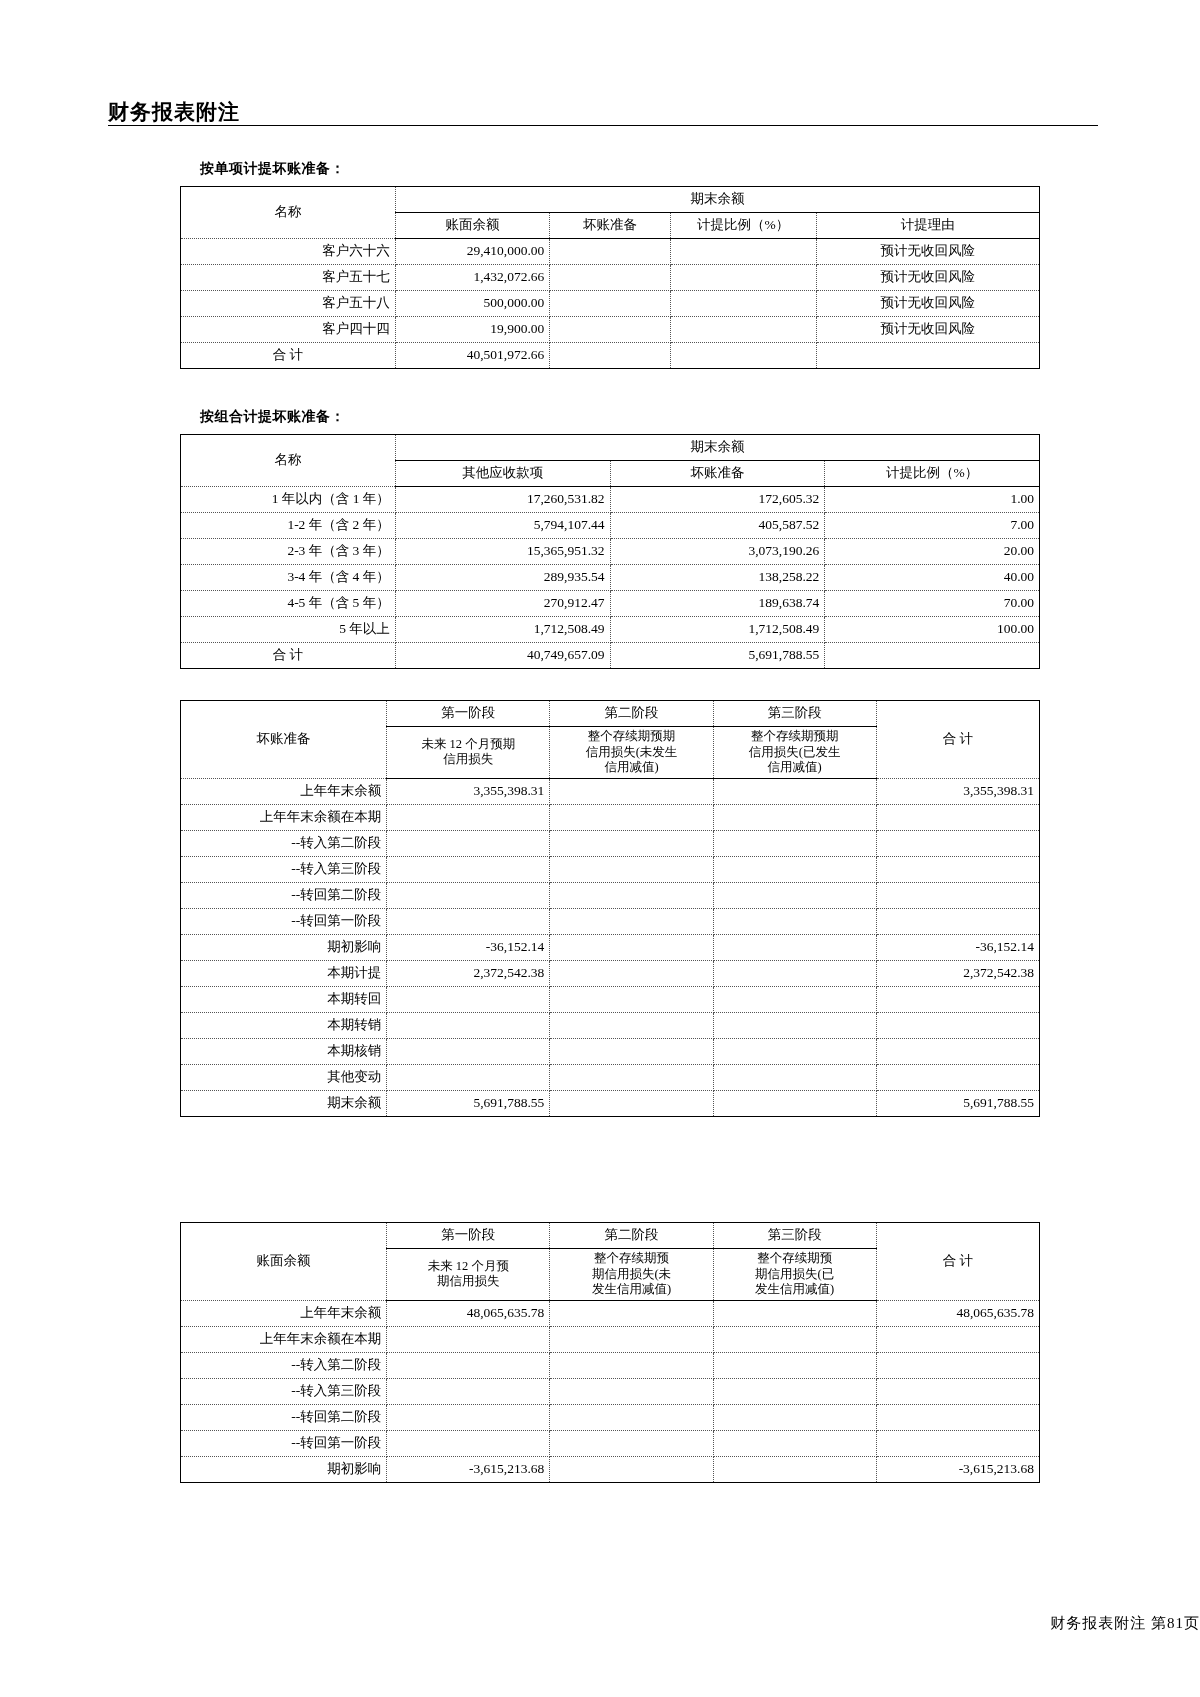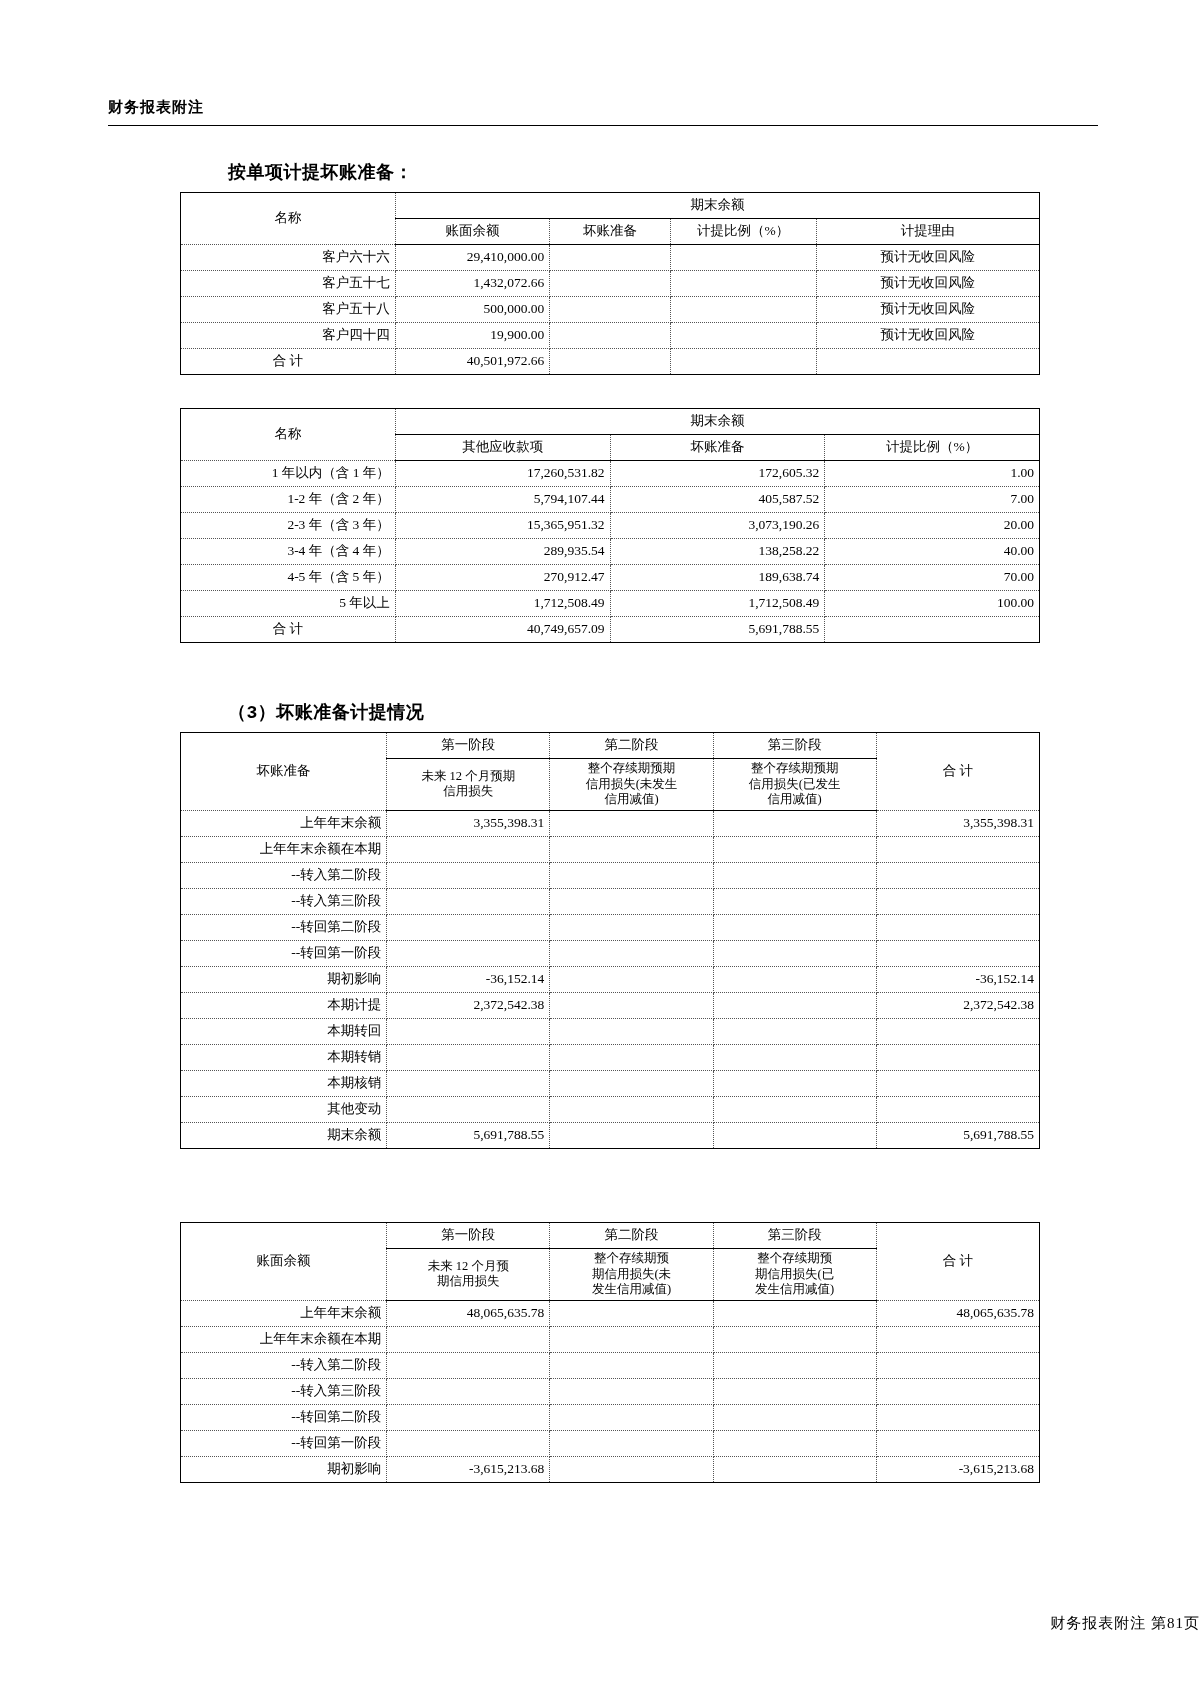--- a/index.html
+++ b/index.html
@@ -19,21 +19,21 @@
     background: #fff;
     box-sizing: border-box;
     padding: 0;
     overflow: hidden;
   }
   .header {
     position: absolute;
     top: 98px;
     left: 108px;
     width: 990px;
-    font-size: 15px;
+    font-size: 21px;
     font-weight: bold;
     letter-spacing: 1px;
   }
   .header-rule {
     position: absolute;
     top: 125px;
     left: 108px;
     width: 990px;
     border-bottom: 1px solid #000;
   }
@@ -46,26 +46,25 @@
     font-size: 15px;
   }
   .footer span { letter-spacing: 1px; }
 
   .section {
     position: absolute;
     left: 180px;
     width: 860px;
   }
   .section-title {
-    font-size: 18px;
+    font-size: 14px;
     font-weight: bold;
-    margin-left: 48px;
+    margin-left: 20px;
     margin-bottom: 8px;
     letter-spacing: 0.5px;
-    font-family: Liberation Mono, monospace;
   }
   table.doc {
     border-collapse: collapse;
     width: 100%;
     font-size: 13.5px;
     table-layout: fixed;
   }
   table.doc td, table.doc th {
     border: 1px dotted #555;
     padding: 2px 5px;
@@ -151,20 +150,21 @@
           <td class="r">40,501,972.66</td>
           <td class="r"></td>
           <td class="r"></td>
           <td class="c solid-r"></td>
         </tr>
       </tbody>
     </table>
   </div>
 
   <div class="section" style="top:408px;">
+    <div class="section-title">按组合计提坏账准备：</div>
     <table class="doc">
       <colgroup>
         <col style="width:25%">
           <col style="width:25%">
           <col style="width:25%">
           <col style="width:25%">
       </colgroup>
       <tbody>
         <tr class="top-rule">
           <td class="c solid-l" rowspan="2">名称</td>
@@ -215,21 +215,20 @@
           <td class="c solid-l">合  计</td>
           <td class="r">40,749,657.09</td>
           <td class="r">5,691,788.55</td>
           <td class="r solid-r"></td>
         </tr>
       </tbody>
     </table>
   </div>
 
   <div class="section" style="top:700px;">
-    <div class="section-title">（3）坏账准备计提情况</div>
     <table class="doc">
       <colgroup>
         <col style="width:24%">
           <col style="width:19%">
           <col style="width:19%">
           <col style="width:19%">
           <col style="width:19%">
       </colgroup>
       <tbody>
         <tr class="top-rule">

